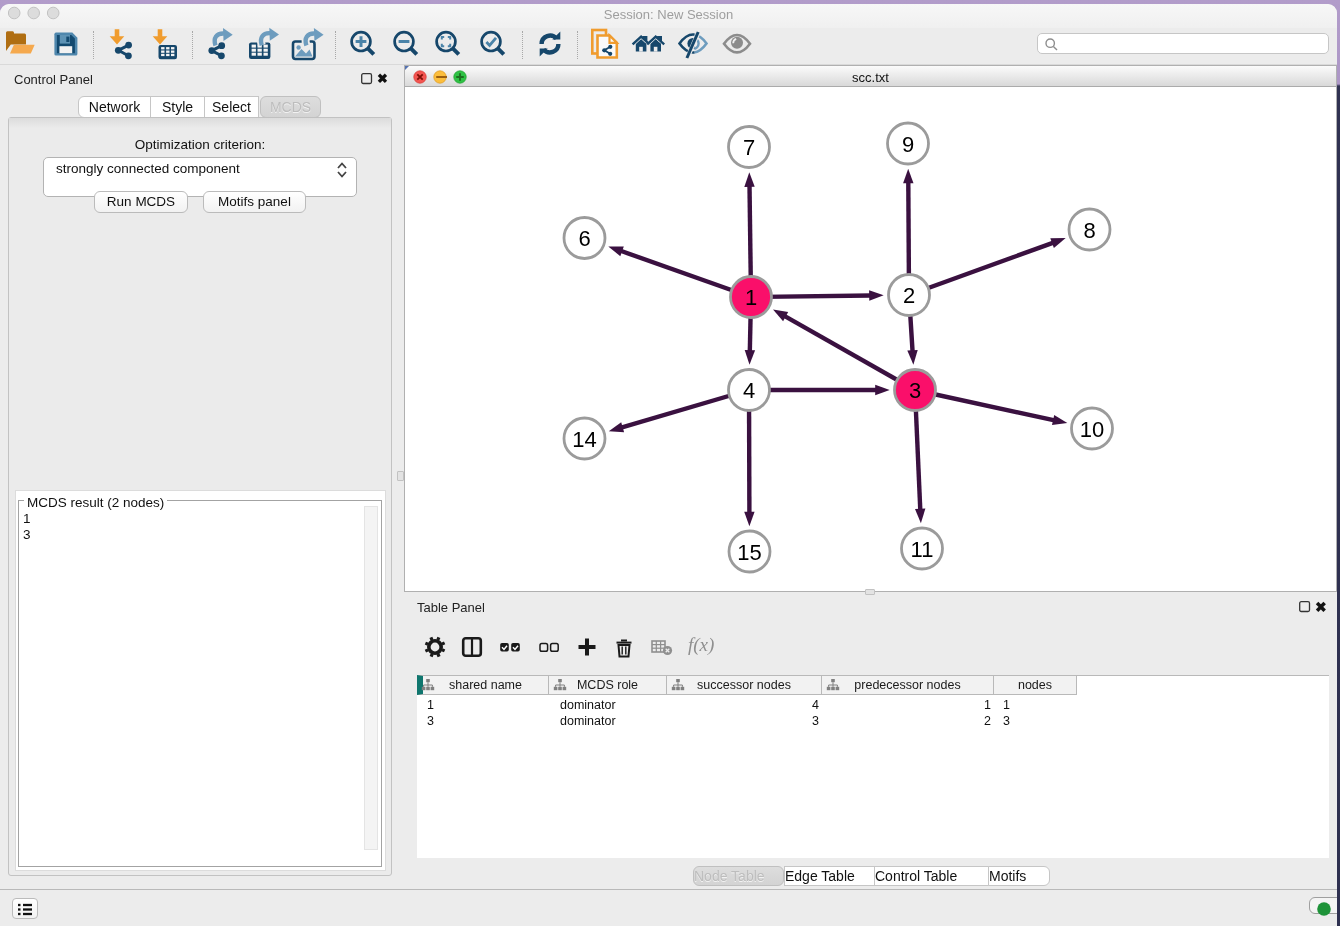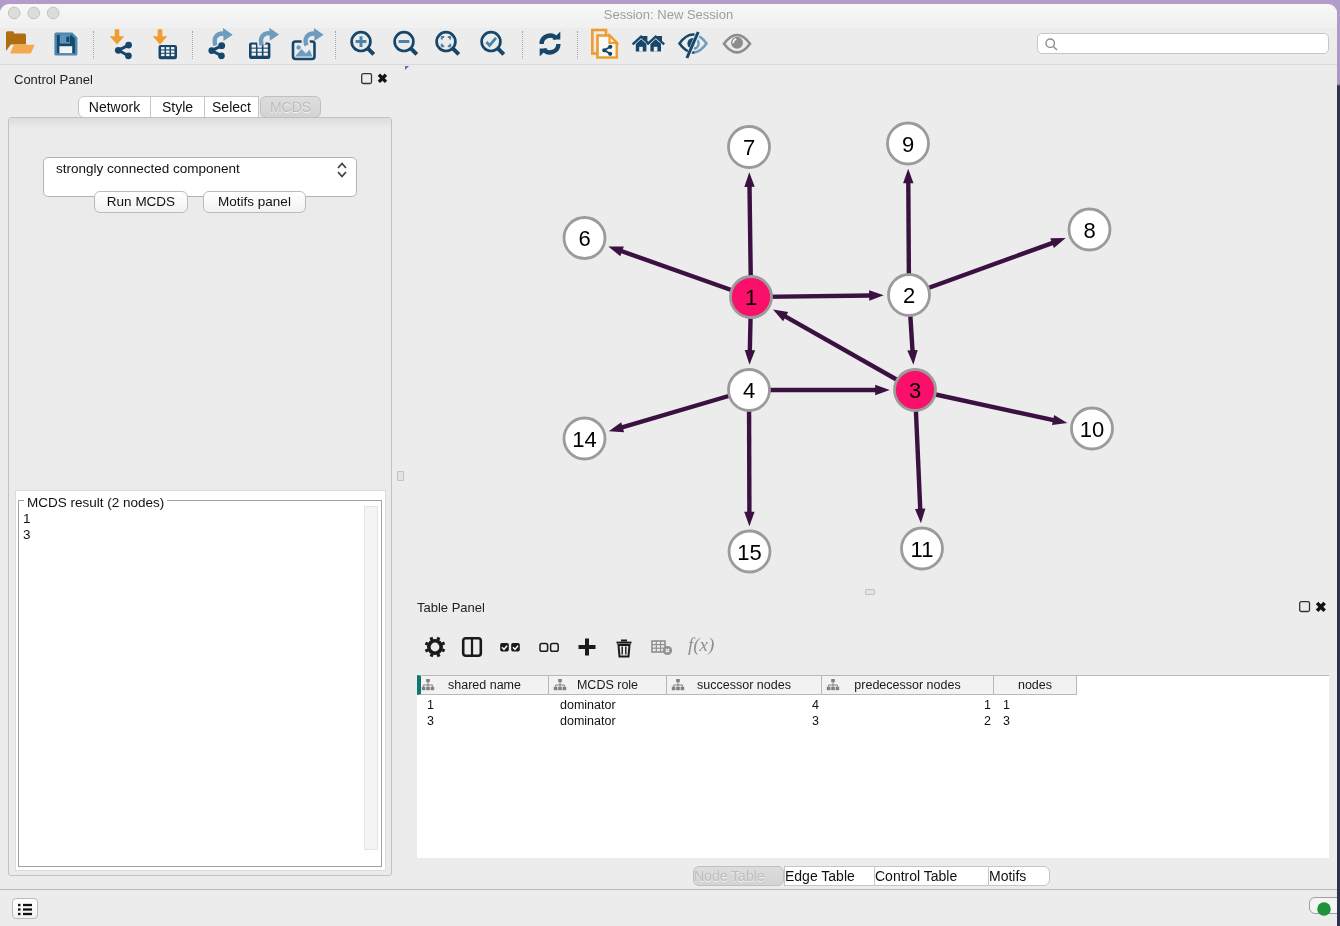--- a/index.html
+++ b/index.html
@@ -190,36 +190,50 @@
 <div class="abs" style="left:377px;top:71px;font-size:13px;font-weight:bold;color:#111">✖</div>
 
 <div class="tab" style="left:78px;top:96px;width:73px;border-radius:6px 0 0 6px">Network</div>
 <div class="tab" style="left:150px;top:96px;width:55px">Style</div>
 <div class="tab" style="left:204px;top:96px;width:55px">Select</div>
 <div class="tab tabsel" style="left:260px;top:96px;width:61px">MCDS</div>
 
 <div class="abs" style="left:8px;top:117px;width:384px;height:759px;background:#ebebeb;border:1px solid #c2c2c2;border-radius:3px"></div>
 <div class="abs" style="left:9px;top:118px;width:382px;height:10px;background:linear-gradient(#dcdcdc,#ebebeb)"></div>
 
+<div class="abs" style="left:8px;top:137px;width:384px;text-align:center;font-size:13.5px;color:#111">Optimization criterion:</div>
 <div class="abs" style="left:43px;top:157px;width:314px;height:40px;background:#fff;border:1px solid #b3b3b3;border-radius:5px">
   <div style="position:absolute;left:12px;top:3px;font-size:13.5px;color:#111">strongly connected component</div>
   <svg width="12" height="16" style="position:absolute;right:8px;top:4px">
           <path d="M2 6 L6 1.5 L10 6" fill="none" stroke="#444" stroke-width="1.8"></path>
           <path d="M2 10 L6 14.5 L10 10" fill="none" stroke="#444" stroke-width="1.8"></path>
         </svg>
 </div>
 <div class="btn" style="left:94px;top:191px;width:94px;height:22px;line-height:20px">Run MCDS</div>
 <div class="btn" style="left:203px;top:191px;width:103px;height:22px;line-height:20px">Motifs panel</div>
 
 <div class="abs" style="left:15px;top:490px;width:371px;height:381px;background:#fff;border:1px solid #dcdcdc"></div>
 <div class="abs" style="left:18px;top:500px;width:364px;height:367px;border:1px solid #a3a3a3"></div>
 <div class="abs" style="left:364px;top:506px;width:14px;height:344px;background:#f4f4f4;border:1px solid #e4e4e4"></div>
 <div class="abs" style="left:24px;top:495px;background:#fff;padding:0 3px;font-size:13.5px;color:#111">MCDS result (2 nodes)</div>
 <div class="abs" style="left:23px;top:511px;font-size:13.5px;color:#111;line-height:15.5px">1<br>3</div>
 
+<div class="abs" style="left:404px;top:65px;width:933px;height:527px;border:1px solid #b0b0b0;background:#fff">
+  <div style="position:absolute;left:0;top:0;width:931px;height:21px;background:linear-gradient(#fbfbfb,#d9d9d9);border-bottom:1px solid #ababab"></div>
+  <div style="position:absolute;left:0;top:4px;width:931px;text-align:center;font-size:13px;color:#111">scc.txt</div>
+  <svg width="60" height="15" style="position:absolute;left:8px;top:4px">
+    <circle cx="7" cy="7" r="6.2" fill="#f45551" stroke="#d8413c" stroke-width="0.8"></circle>
+    <path d="M4.3 4.3 L9.7 9.7 M9.7 4.3 L4.3 9.7" stroke="#7e0f06" stroke-width="1.8"></path>
+    <circle cx="27" cy="7" r="6.2" fill="#fcbe3c" stroke="#dfa02b" stroke-width="0.8"></circle>
+    <path d="M3.2 0 L10.8 0" transform="translate(23.2,7)" stroke="#9a5f10" stroke-width="1.9"></path>
+    <path d="M23.2 7 L30.8 7" stroke="#9a5f10" stroke-width="1.9"></path>
+    <circle cx="47" cy="7" r="6.2" fill="#2ec244" stroke="#27a437" stroke-width="0.8"></circle>
+    <path d="M43.2 7 L50.8 7 M47 3.2 L47 10.8" stroke="#1c6f1f" stroke-width="1.9"></path>
+  </svg>
+</div>
 <svg width="930" height="504" viewBox="0 0 930 504" style="position:absolute;left:405px;top:87px">
         <line x1="346.0" y1="210.0" x2="344.5" y2="98.3" stroke="#3a1140" stroke-width="4.4"></line>
         <polygon points="344.3,85.3 349.7,99.7 339.3,99.9" fill="#3a1140"></polygon>
         <line x1="346.0" y1="210.0" x2="215.6" y2="163.8" stroke="#3a1140" stroke-width="4.4"></line>
         <polygon points="203.3,159.5 218.8,159.4 215.3,169.2" fill="#3a1140"></polygon>
         <line x1="346.0" y1="210.0" x2="465.7" y2="208.5" stroke="#3a1140" stroke-width="4.4"></line>
         <polygon points="478.7,208.3 464.3,213.7 464.1,203.3" fill="#3a1140"></polygon>
         <line x1="346.0" y1="210.0" x2="344.8" y2="264.7" stroke="#3a1140" stroke-width="4.4"></line>
         <polygon points="344.5,277.7 339.7,263.1 350.1,263.3" fill="#3a1140"></polygon>
         <line x1="504.0" y1="208.0" x2="503.3" y2="94.8" stroke="#3a1140" stroke-width="4.4"></line>
@@ -348,21 +362,21 @@
         <path d="M7 4.2 V7 M2.6 8.8 V7 H11.4 V8.8 M7 7 V8.8" fill="none" stroke="#808080" stroke-width="1"></path>
       </svg>
       <svg class="ic" style="left:826px;top:678px;z-index:6" width="14" height="13" viewBox="0 0 14 13">
         <rect x="5.2" y="1" width="3.6" height="3.2" fill="#808080"></rect>
         <rect x="0.8" y="8.8" width="3.6" height="3.4" fill="#808080"></rect>
         <rect x="5.2" y="8.8" width="3.6" height="3.4" fill="#808080"></rect>
         <rect x="9.6" y="8.8" width="3.6" height="3.4" fill="#808080"></rect>
         <path d="M7 4.2 V7 M2.6 8.8 V7 H11.4 V8.8 M7 7 V8.8" fill="none" stroke="#808080" stroke-width="1"></path>
       </svg>
 
-<div class="hdrcell" style="left:417px;width:132px;border-left:4px solid #0f766e">shared name</div>
+<div class="hdrcell" style="left:417px;width:132px;border-left:6px solid #0f766e">shared name</div>
 <div class="hdrcell" style="left:549px;width:118px">MCDS role</div>
 <div class="hdrcell" style="left:667px;width:155px">successor nodes</div>
 <div class="hdrcell" style="left:822px;width:172px">predecessor nodes</div>
 <div class="hdrcell" style="left:994px;width:83px">nodes</div>
 <div class="abs" style="left:1077px;top:675px;width:252px;height:20px;background:#fff;border-top:1px solid #b9b9b9"></div>
 
 <div class="abs" style="left:417px;top:695px;width:912px;height:163px;background:#fff"></div>
 <div class="abs" style="left:427px;top:697px;font-size:12.5px;color:#111;line-height:16px">1<br>3</div>
 <div class="abs" style="left:560px;top:697px;font-size:12.5px;color:#111;line-height:16px">dominator<br>dominator</div>
 <div class="abs" style="left:667px;top:697px;width:152px;text-align:right;font-size:12.5px;color:#111;line-height:16px">4<br>3</div>

